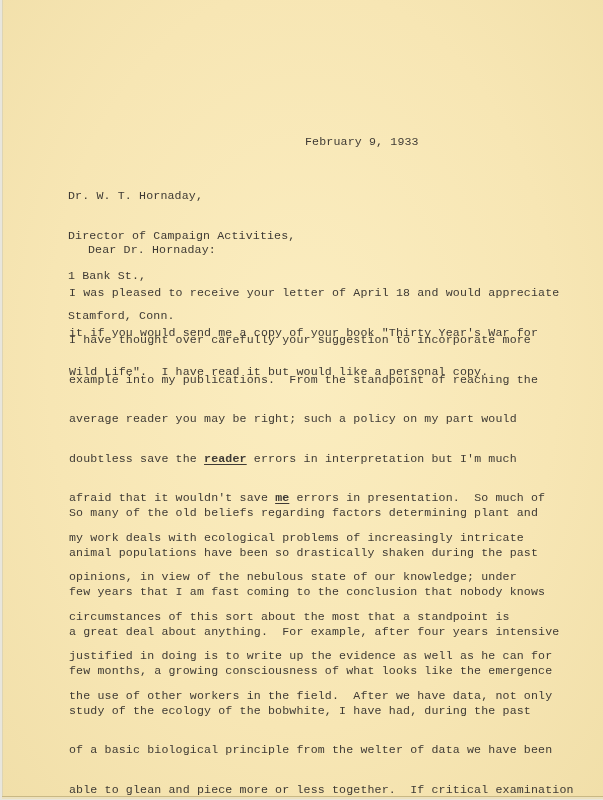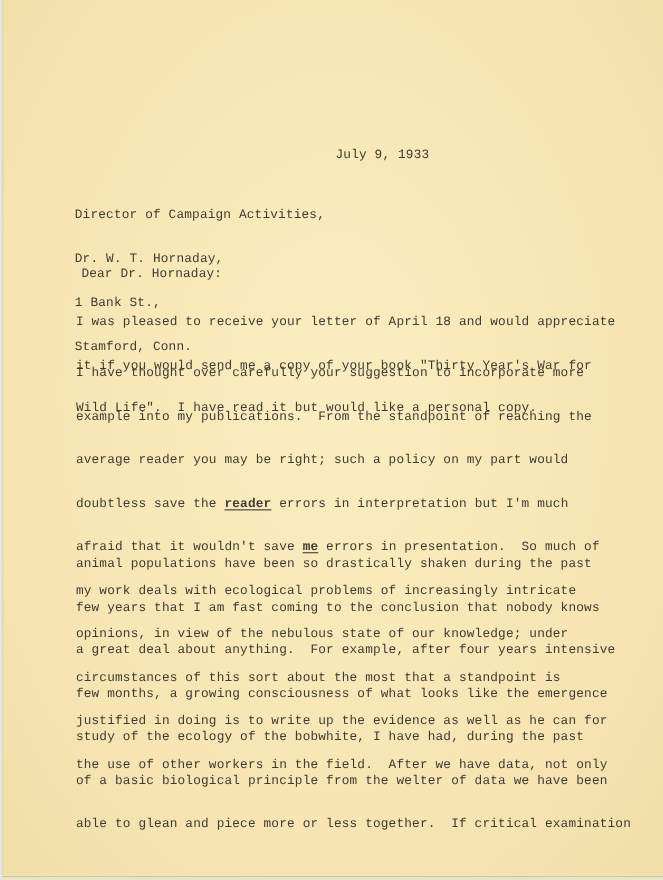--- a/index.html
+++ b/index.html
@@ -37,44 +37,44 @@
       top: 135px;
     }
     .address {
       position: absolute;
       left: 65px;
       top: 163px;
     }
     .address div { height: 13.4px; }
     .salutation {
       position: absolute;
-      left: 55px;
+      left: 69px;
       top: 243px;
       padding-left: 16px;
     }
     .para {
       position: absolute;
       left: 66px;
     }
     .para div { height: 13.1px; }
     .p1 { top: 260px; }
     .p2 { top: 307px; }
     .p3 { top: 480px; }
     .ul { text-decoration: underline; text-underline-offset: 2px; font-weight: bold; }
   </style>
 </head>
 <body>
 
 <div class="page">
 
-  <div class="typed date">July 9, 1933</div>
+  <div class="typed date">February 9, 1933</div>
 
   <div class="typed address">
+    <div>Dr. W. T. Hornaday,</div>
     <div>Director of Campaign Activities,</div>
-    <div>Dr. W. T. Hornaday,</div>
     <div>1 Bank St.,</div>
     <div>Stamford, Conn.</div>
   </div>
 
   <div class="typed salutation">Dear Dr. Hornaday:</div>
 
   <div class="typed para p1">
     <div>I was pleased to receive your letter of April 18 and would appreciate</div>
     <div>it if you would send me a copy of your book "Thirty Year's War for</div>
     <div>Wild Life".  I have read it but would like a personal copy.</div>
@@ -89,20 +89,21 @@
     <div>my work deals with ecological problems of increasingly intricate</div>
     <div>opinions, in view of the nebulous state of our knowledge; under</div>
     <div>circumstances of this sort about the most that a standpoint is</div>
     <div>justified in doing is to write up the evidence as well as he can for</div>
     <div>the use of other workers in the field.  After we have data, not only</div>
     
     
   </div>
 
   <div class="typed para p3">
+    <div>So many of the old beliefs regarding factors determining plant and</div>
     <div>animal populations have been so drastically shaken during the past</div>
     <div>few years that I am fast coming to the conclusion that nobody knows</div>
     <div>a great deal about anything.  For example, after four years intensive</div>
     <div>few months, a growing consciousness of what looks like the emergence</div>
     <div>study of the ecology of the bobwhite, I have had, during the past</div>
     <div>of a basic biological principle from the welter of data we have been</div>
     <div>able to glean and piece more or less together.  If critical examination</div>
     
     
     

